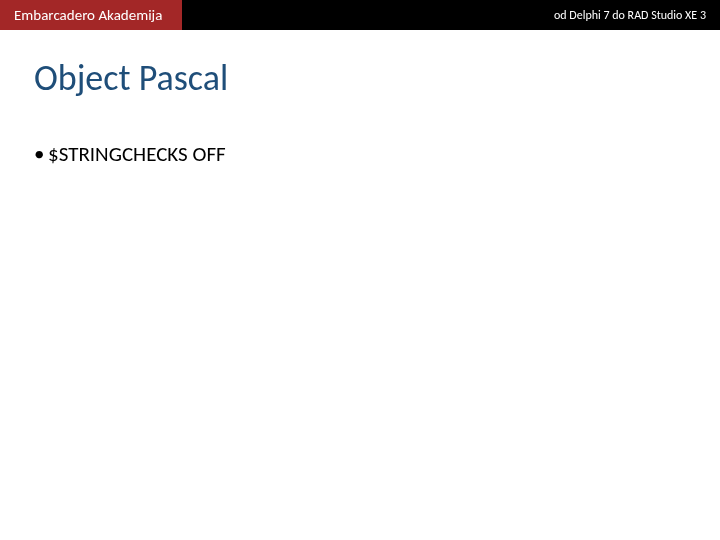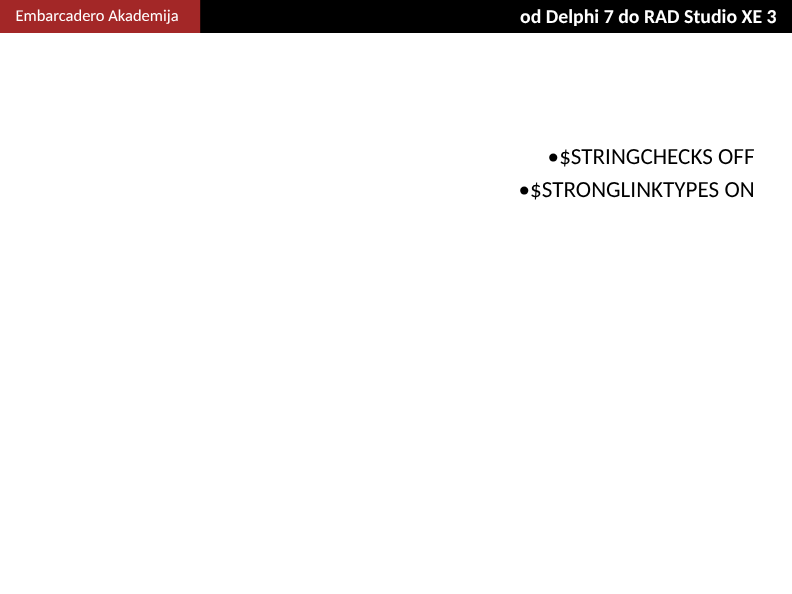--- a/index.html
+++ b/index.html
@@ -2,21 +2,20 @@
 <html><head>
 <meta charset="utf-8">
 <style>
   * { margin: 0; padding: 0; box-sizing: border-box; }
   html, body { width: 720px; height: 540px; background: #ffffff; font-family: "Segoe UI", "Calibri", Arial, sans-serif; }
   .slide {
     position: relative;
     width: 720px;
     height: 540px;
     background: #ffffff;
-    text-align: right;
   }
   .header-bar {
     position: absolute;
     top: 0;
     left: 0;
     width: 720px;
     height: 30px;
     background: #000000;
   }
   .header-left {
@@ -31,37 +30,37 @@
     padding: 4px 20px 4px 14px;
     line-height: 22px;
     white-space: nowrap;
   }
   .header-right {
     position: absolute;
     top: 0;
     right: 14px;
     height: 30px;
     color: #ffffff;
-    font-size: 18px;
-    font-weight: 700;
+    font-size: 12px;
+    font-weight: 400;
     line-height: 30px;
     white-space: nowrap;
   }
   .title {
     position: absolute;
     top: 56px;
     left: 34px;
     font-size: 36px;
     font-weight: 400;
     color: #1f4e79;
     font-family: "Calibri", "Segoe UI", Arial, sans-serif;
   }
   .content {
     position: absolute;
-    top: 128px;
+    top: 140px;
     left: 34px;
     right: 34px;
   }
   .bullet-item {
     font-size: 21px;
     color: #000000;
     line-height: 1.35;
     margin-bottom: 2px;
     font-family: "Calibri", "Segoe UI", Arial, sans-serif;
   }
@@ -75,23 +74,21 @@
 
 <div class="slide">
 
   <div class="header-bar">
     <div class="header-left">
       <span>Embarcadero Akademija</span>
     </div>
     <div class="header-right">od Delphi 7 do RAD Studio XE 3</div>
   </div>
 
+  <div class="title">Object Pascal</div>
 
   <div class="content">
     <div class="bullet-item">
       <span class="dot">•</span><span>$STRINGCHECKS OFF</span>
-    </div>
-    <div class="bullet-item">
-      <span class="dot">•</span><span>$STRONGLINKTYPES ON</span>
     </div>
   </div>
 
 </div>
 
 </body></html>

